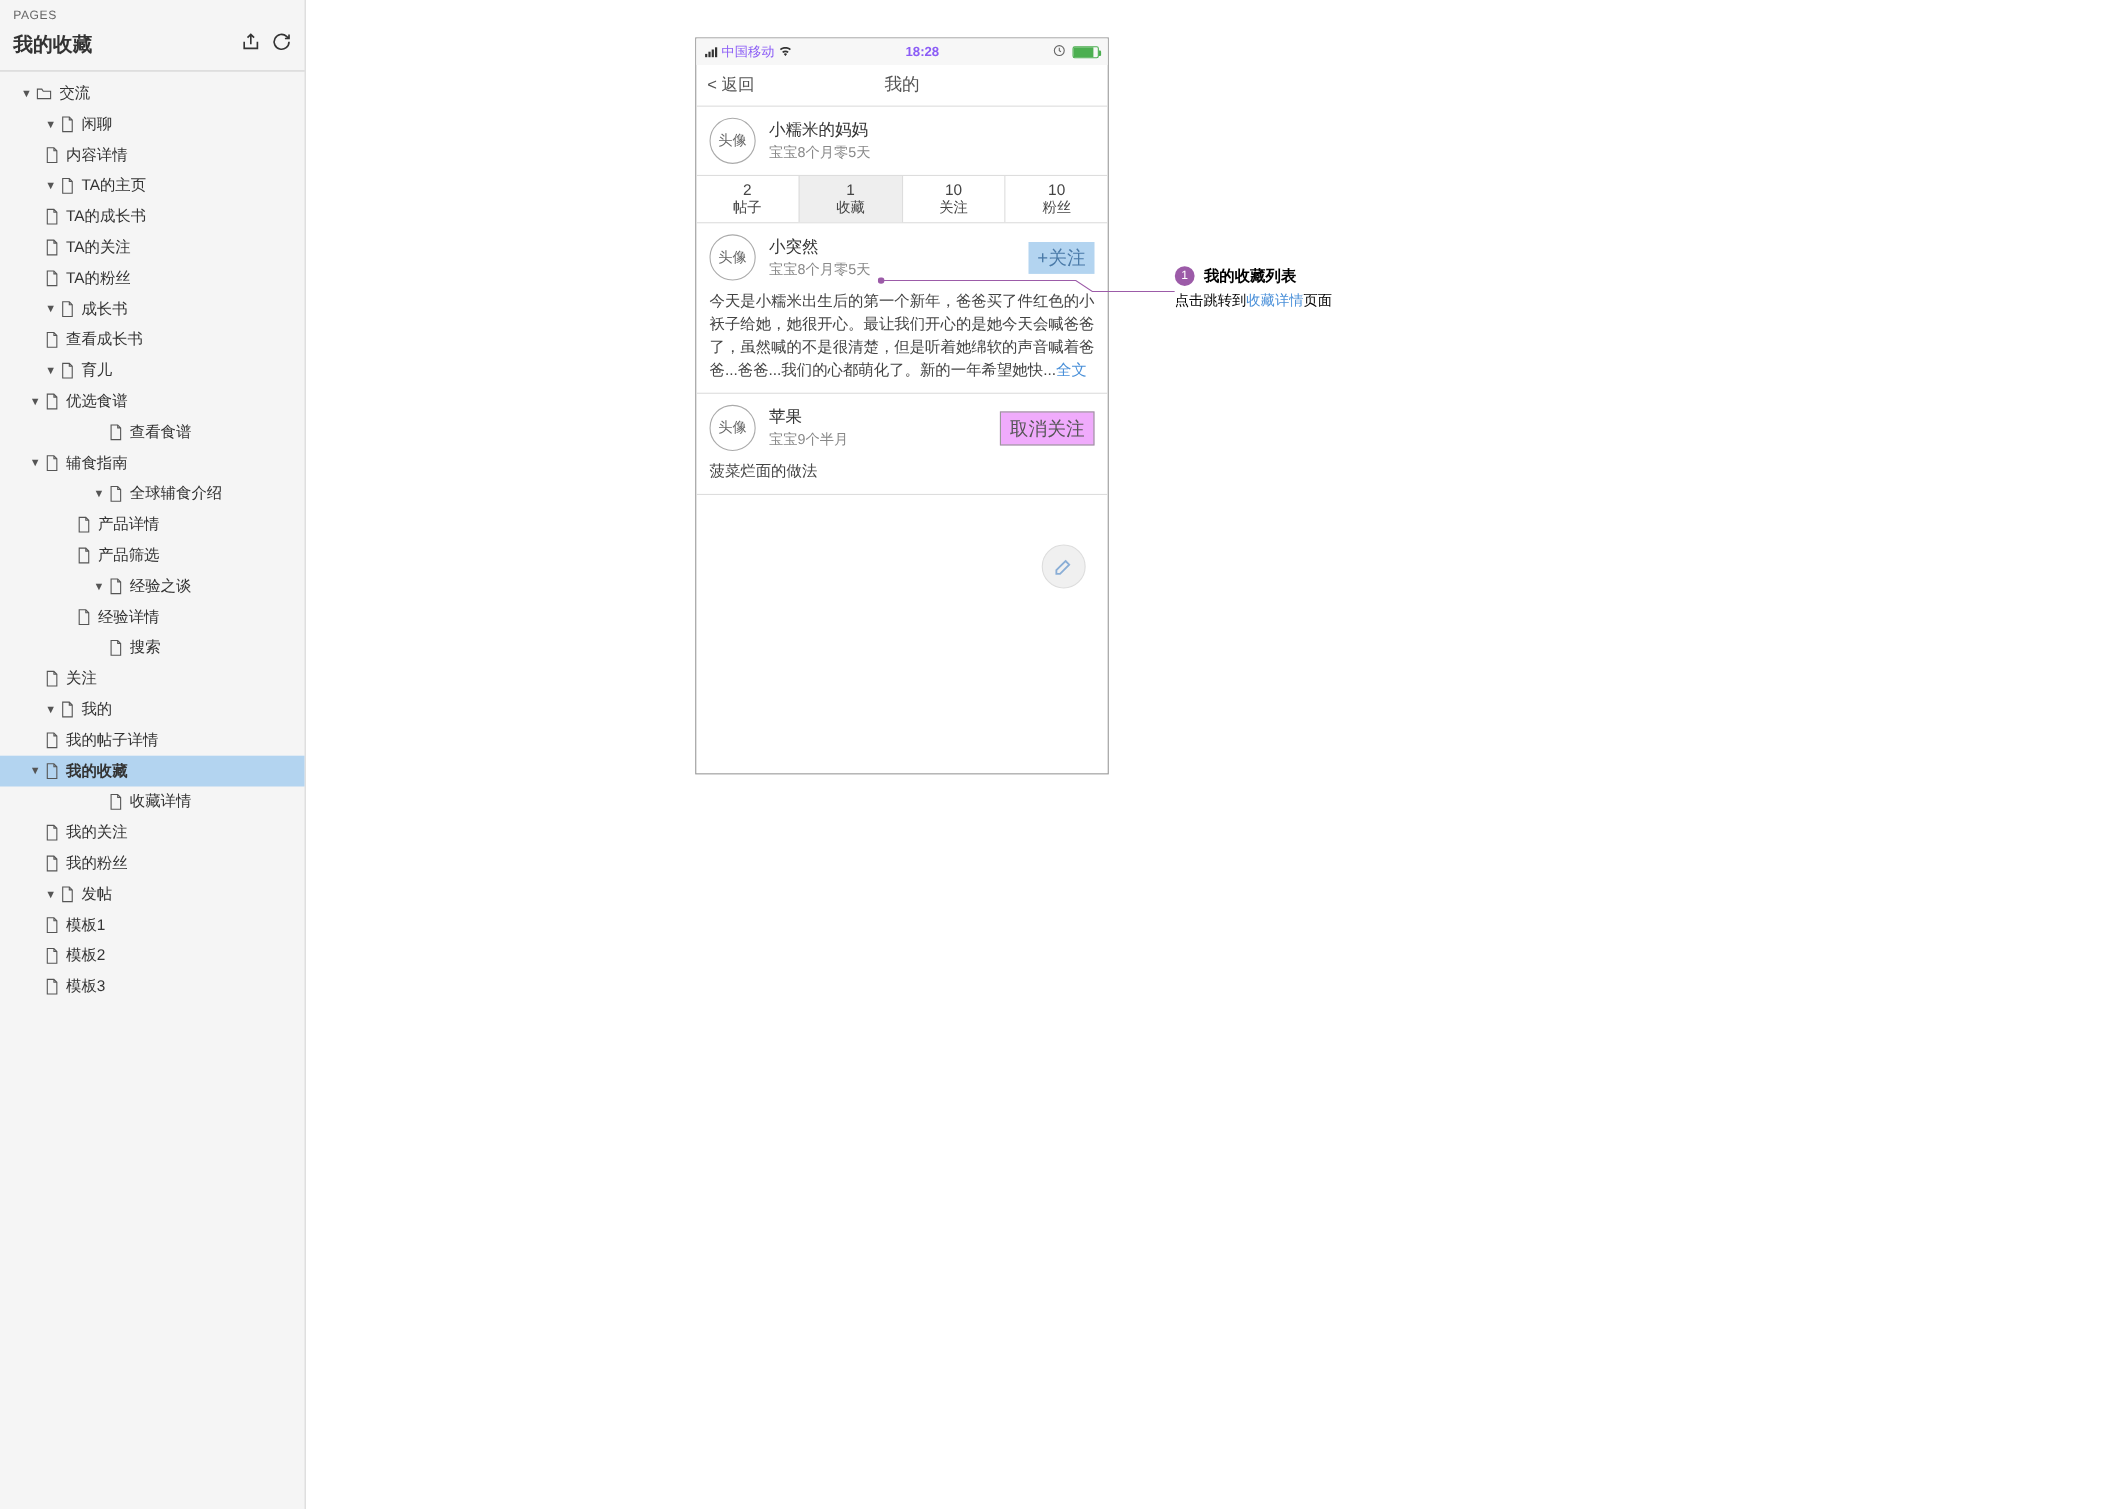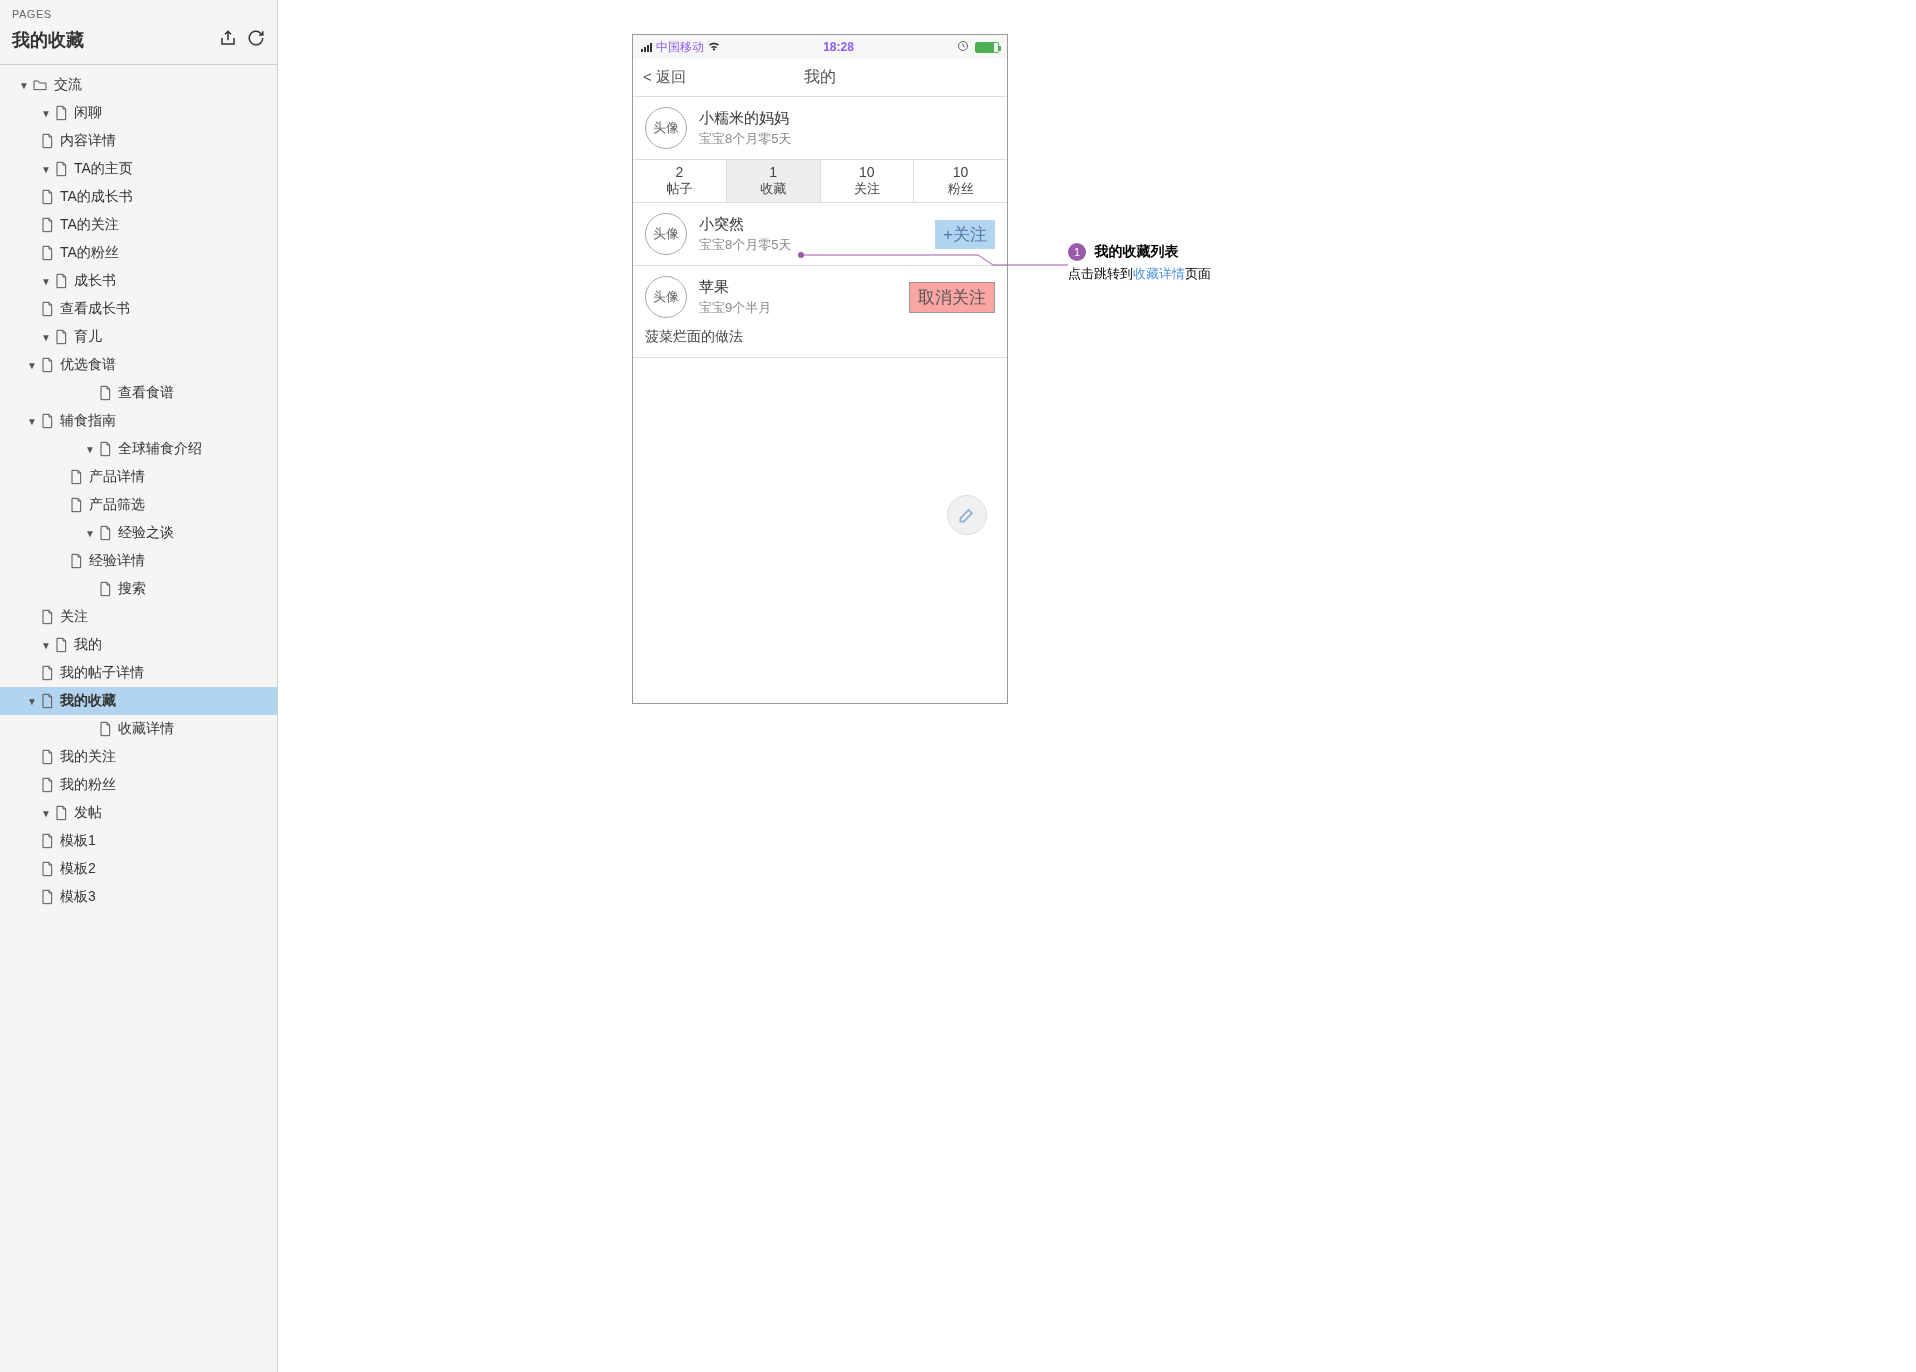--- a/index.html
+++ b/index.html
@@ -62,21 +62,21 @@
 .stat-num { display: block; }
 .stat-label { display: block; font-size: 13px; }
 .stat + .stat { border-left: 1px solid #ddd; }
 
 
 .list-item { border-bottom: 1px solid #ddd; padding: 10px 12px; }
 .item-head { display: flex; align-items: center; gap: 12px; }
 .item-head-info { flex: 1; }
 .item-action { font-size: 17px; padding: 3px 8px; }
 .follow-btn { background: #b3d4f0; color: #4a7aa8; }
-.unfollow-btn { border: 1px solid #999; color: #555; background: #fca5a5; text-align: center; }
+.unfollow-btn { border: 1px solid #999; color: #555; background: #f0abfc; text-align: center; }
 .item-body { font-size: 14px; color: #444; line-height: 1.5; margin-top: 8px; }
 .fulltext-link { color: #4a90d9; }
 
 
 .fab { position: absolute; right: 20px; bottom: 168px; width: 40px; height: 40px; border-radius: 50%; background: #f0f0f0; border: 1px solid #ddd; display: flex; align-items: center; justify-content: center; }
 
 
 .annotation { position: absolute; left: 790px; top: 242px; }
 .anno-connector { position: absolute; left: -270px; top: 10px; width: 270px; height: 16px; }
 .anno-badge { width: 18px; height: 18px; background: #9c5ba8; color: #fff; border-radius: 50%; font-size: 11px; display: inline-flex; align-items: center; justify-content: center; vertical-align: middle; }
@@ -447,20 +447,21 @@
     <div id="list">
         <div class="list-item">
           <div class="item-head">
             <div class="avatar-circle">头像</div>
             <div class="item-head-info">
               <div class="profile-name">小突然</div>
               <div class="profile-sub">宝宝8个月零5天</div>
             </div>
             <span class="item-action follow-btn">+关注</span>
           </div>
+          <div class="item-body">今天是小糯米出生后的第一个新年，爸爸买了件红色的小袄子给她，她很开心。最让我们开心的是她今天会喊爸爸了，虽然喊的不是很清楚，但是听着她绵软的声音喊着爸爸...爸爸...我们的心都萌化了。新的一年希望她快...<span class="fulltext-link">全文</span></div>
         </div>
         <div class="list-item">
           <div class="item-head">
             <div class="avatar-circle">头像</div>
             <div class="item-head-info">
               <div class="profile-name">苹果</div>
               <div class="profile-sub">宝宝9个半月</div>
             </div>
             <span class="item-action unfollow-btn">取消关注</span>
           </div>

